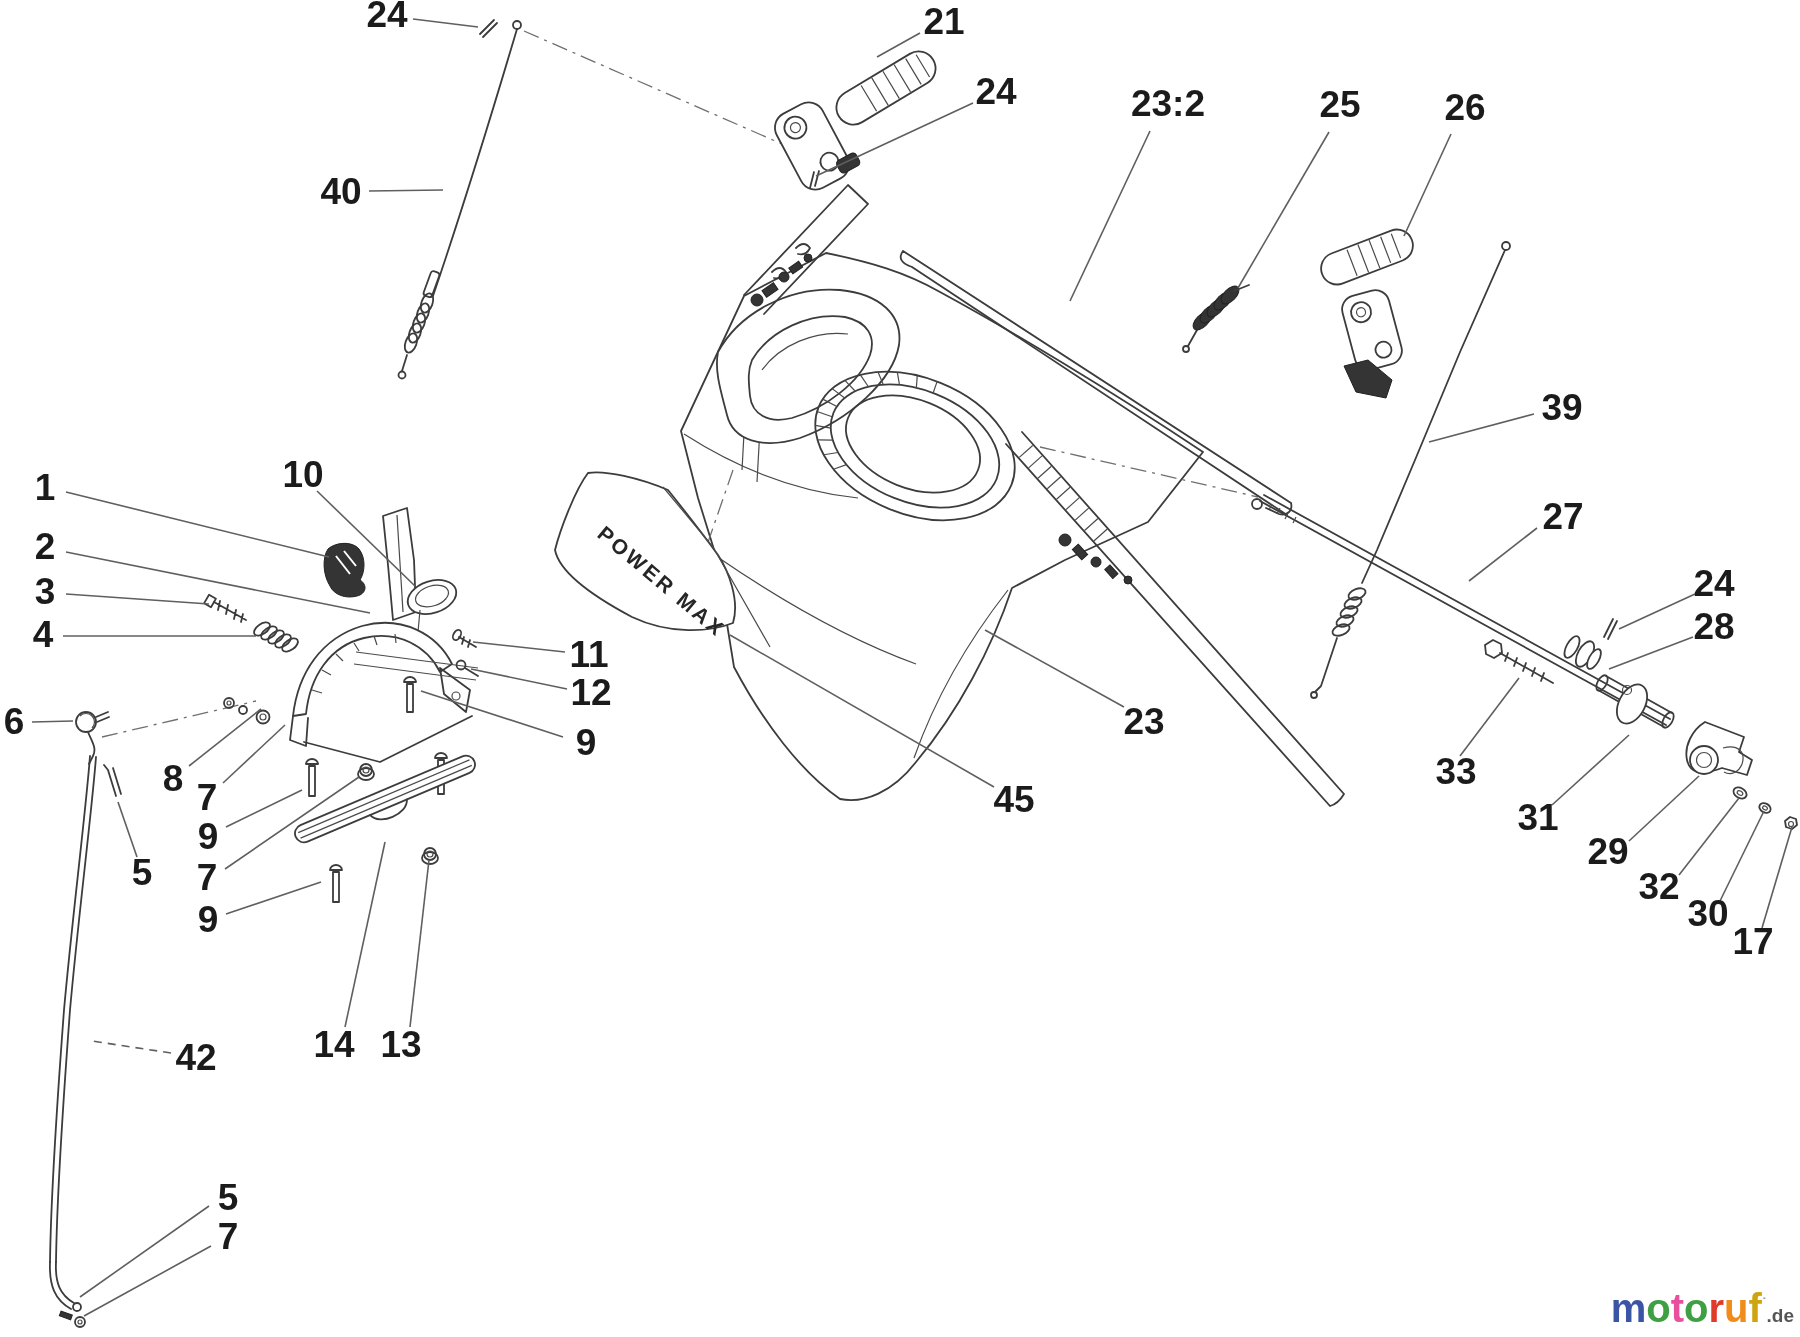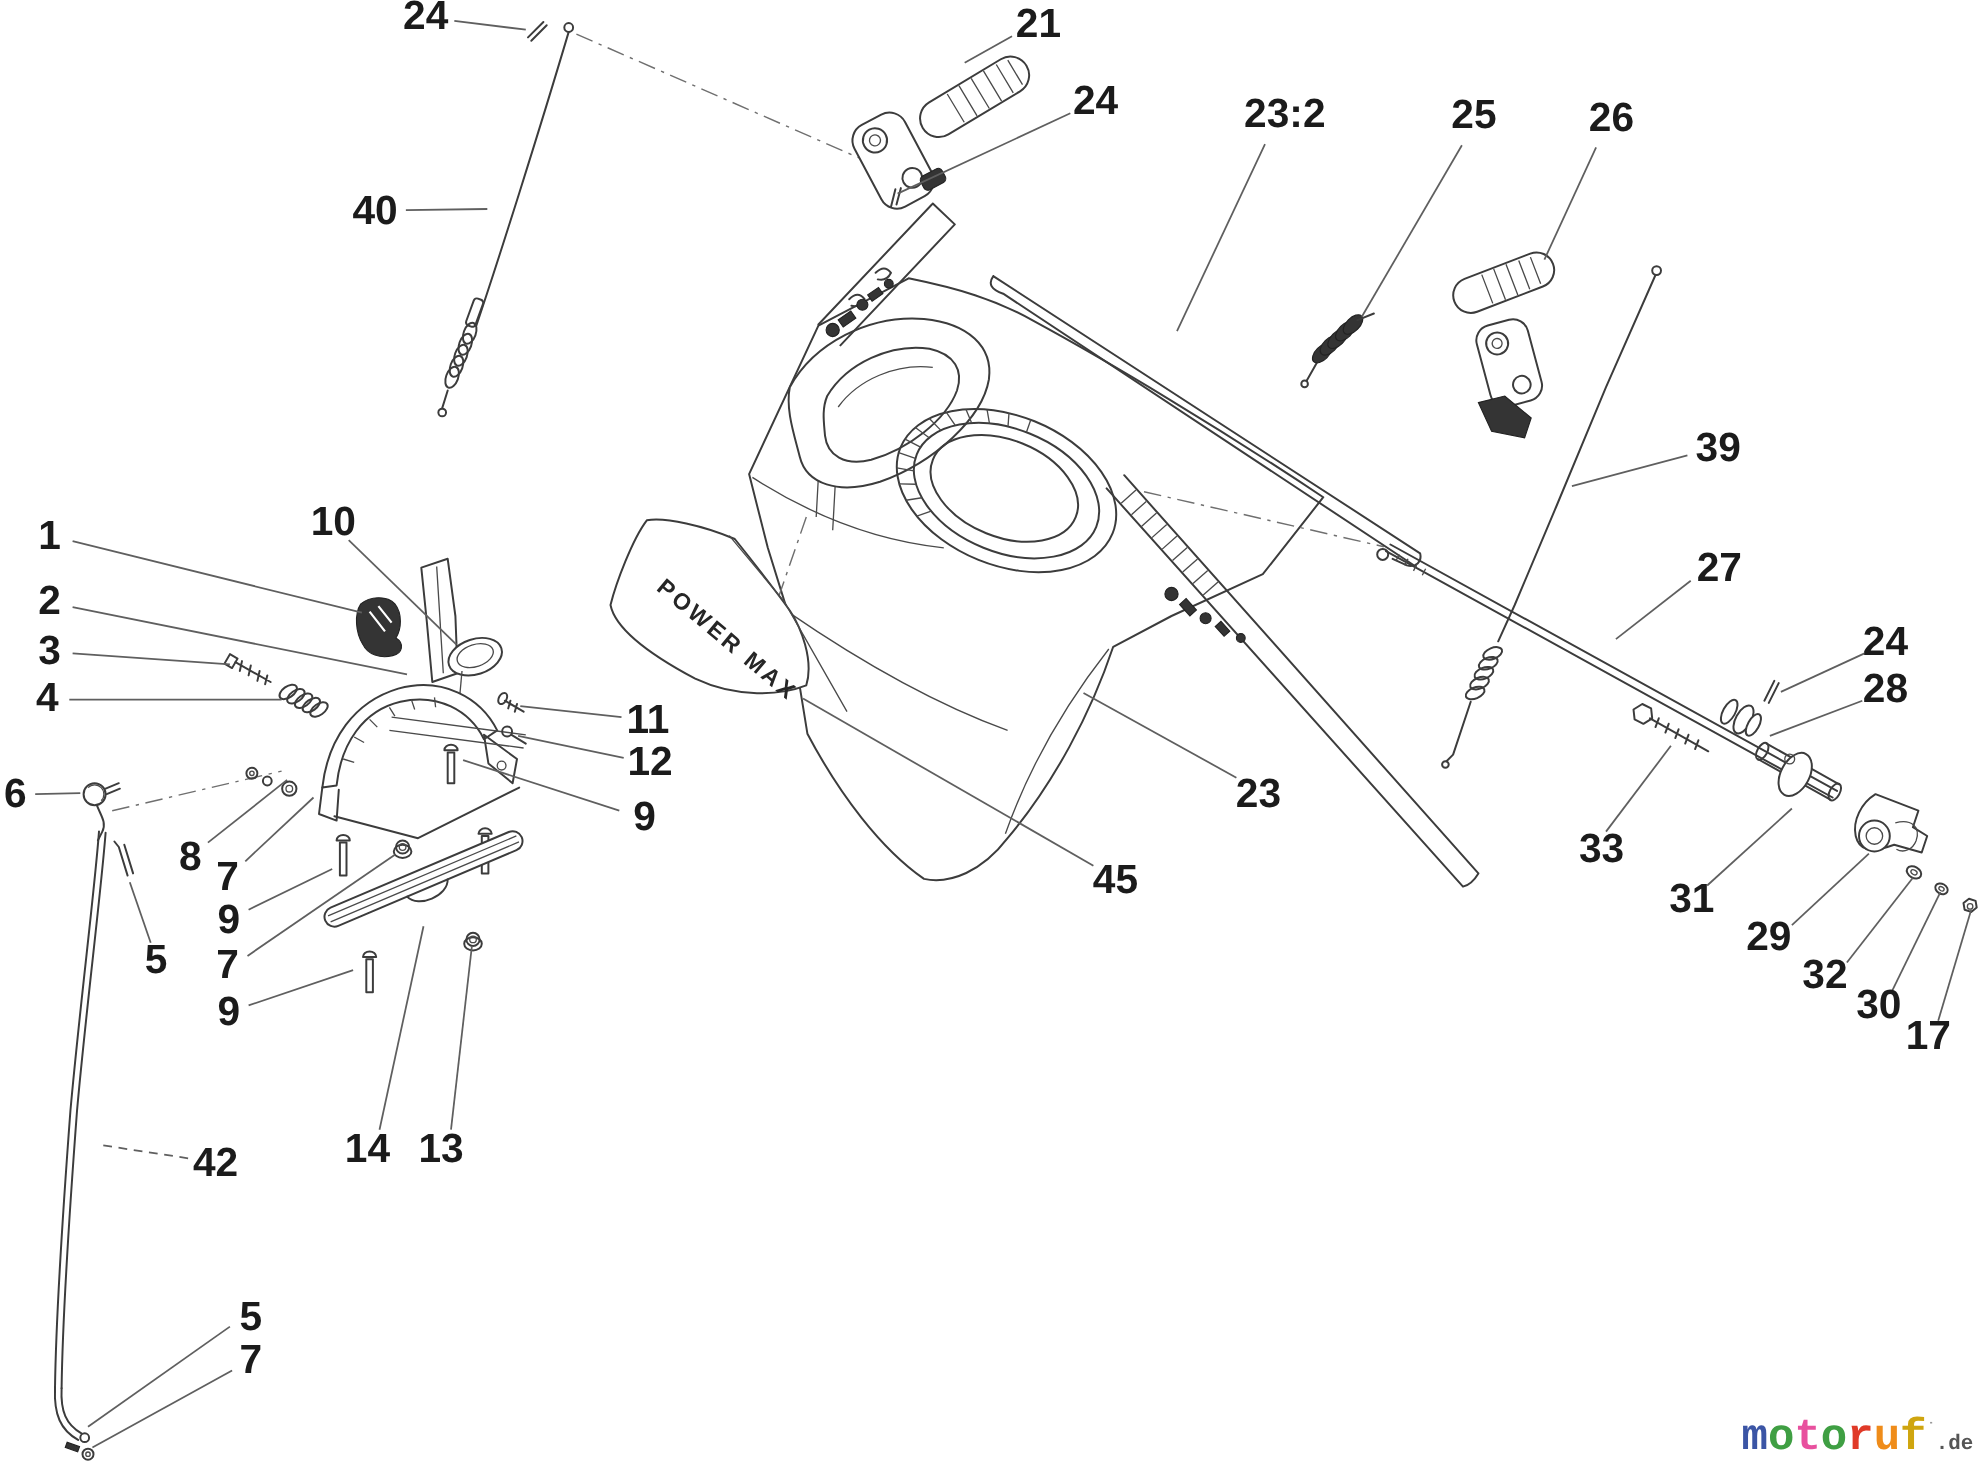--- a/index.html
+++ b/index.html
@@ -7,21 +7,21 @@
   svg{position:absolute;left:0;top:0;}
   .callout{font-family:"Liberation Sans",sans-serif;font-size:37px;font-weight:bold;fill:#1b1b1b;}
   .leader{stroke:#5f5f5f;stroke-width:1.6;fill:none;}
   .leader.dashed{stroke-dasharray:8 6;}
   .construct{stroke:#6f6f6f;stroke-width:1.3;fill:none;stroke-dasharray:16 6 3 6;}
   .ln{stroke:#3c3c3c;stroke-width:1.8;fill:none;stroke-linecap:round;stroke-linejoin:round;}
   .lnf{stroke:#3c3c3c;stroke-width:1.8;fill:#ffffff;stroke-linejoin:round;}
   .thin{stroke:#4a4a4a;stroke-width:1.2;fill:none;}
   .dark{fill:#343434;stroke:#222;stroke-width:1;}
   .decal-text{font-family:"Liberation Sans",sans-serif;font-weight:bold;font-size:21px;fill:#262626;letter-spacing:3px;}
-  #watermark{position:absolute;right:6px;bottom:9px;font-family:Liberation Mono, monospace;font-weight:bold;font-size:40px;line-height:1;user-select:none;}
+  #watermark{position:absolute;right:6px;bottom:9px;font-family:Liberation Sans, sans-serif;font-weight:bold;font-size:40px;line-height:1;user-select:none;}
   #watermark .suffix{font-size:19px;font-weight:bold;}
   #watermark .tm{font-size:14px;vertical-align:super;color:#999;}
 </style>
 </head>
 <body>
 
 <div class="stage">
 <svg id="art" width="1800" height="1337" viewBox="0 0 1800 1337">
 
   <g>

